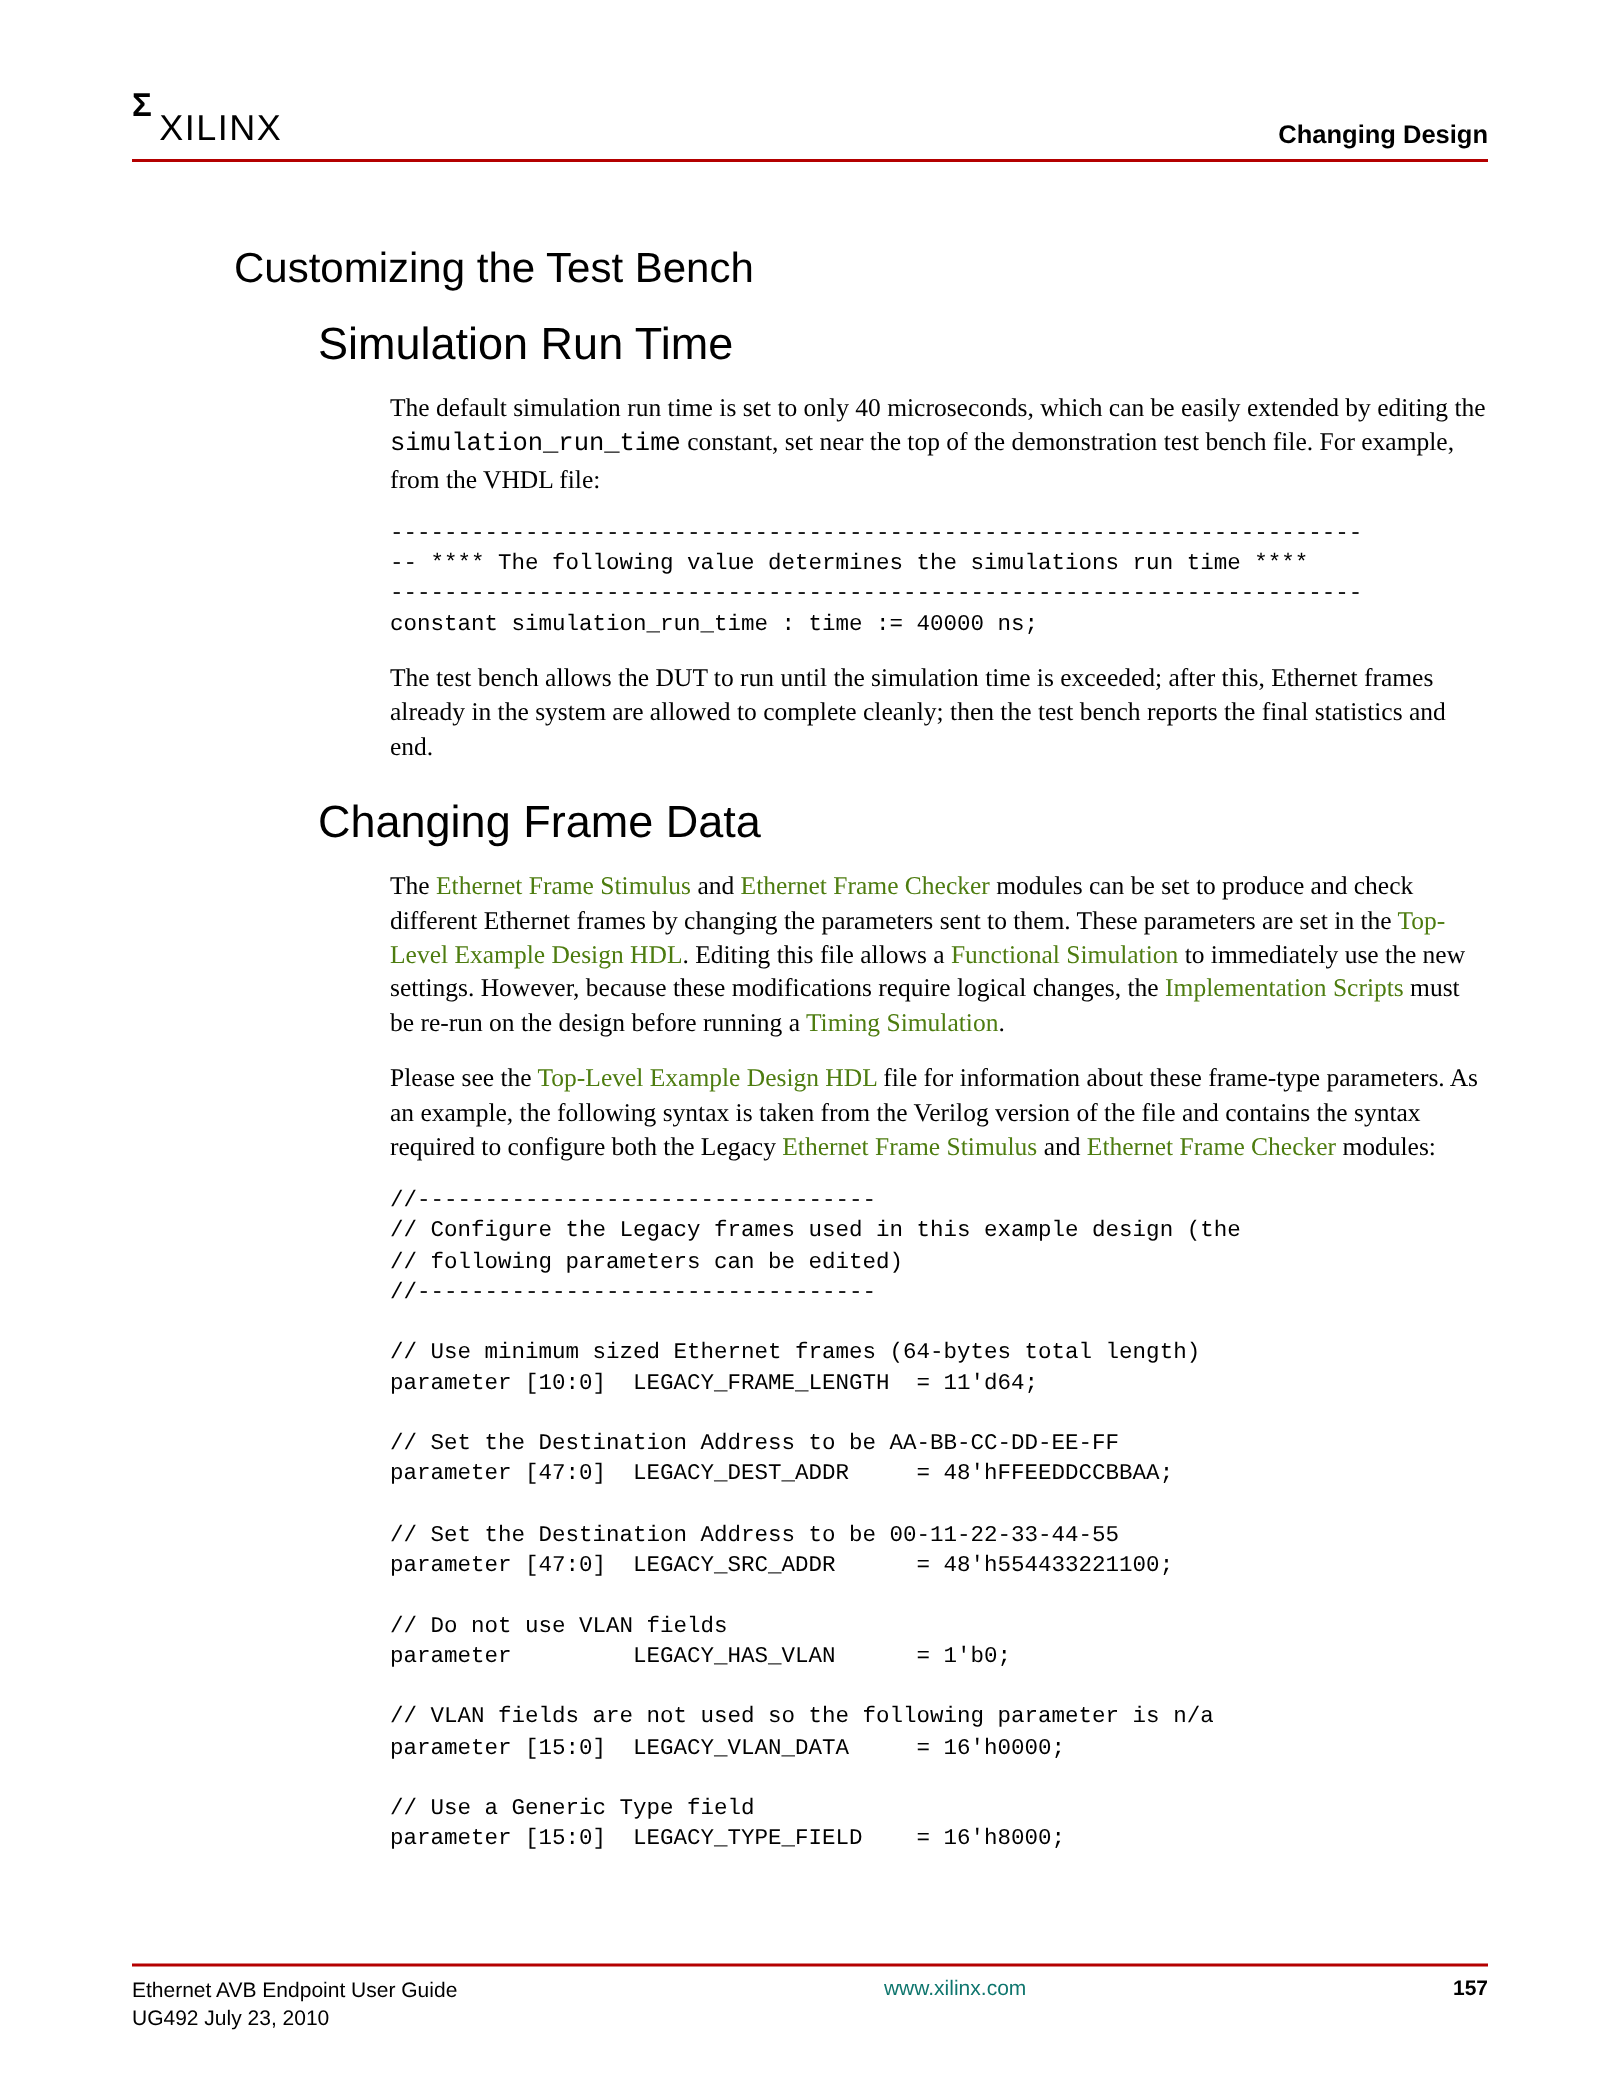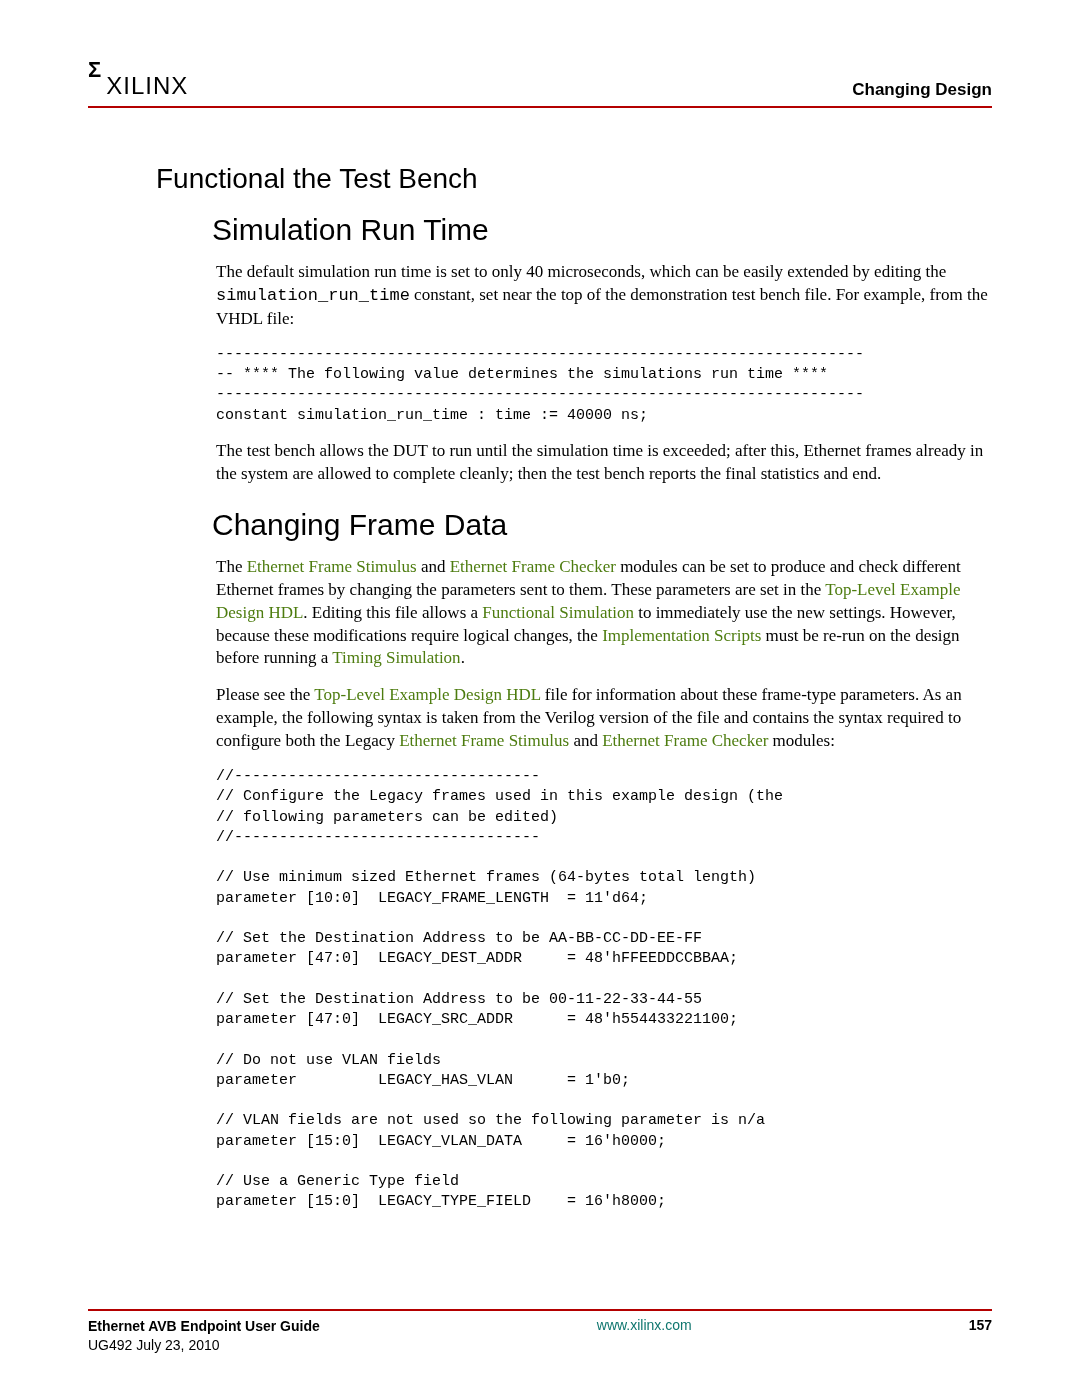--- a/index.html
+++ b/index.html
@@ -57,21 +57,21 @@
     font-size: 28px;
     margin: 0 0 18px 0;
   }
   h2.subsection {
     font-family: Arial, Helvetica, sans-serif;
     font-weight: 400;
     font-size: 30px;
     margin: 0 0 14px 56px;
   }
   .body-block {
-    margin-left: 60px;
+    margin-left: 104px;
     font-size: 17px;
     line-height: 1.35;
   }
   .body-block p {
     margin: 0 0 14px 0;
   }
   .mono {
     font-family: "Courier New", Courier, monospace;
   }
   pre.code {
@@ -96,21 +96,21 @@
     font-family: Arial, Helvetica, sans-serif;
     font-size: 14px;
     display: flex;
     justify-content: space-between;
     align-items: flex-start;
   }
   .footer .left {
     line-height: 1.35;
   }
   .footer .left .title {
-    font-weight: 700;
+    font-weight: 400;
   }
   .footer .center {
     flex: 1;
     text-align: center;
   }
   .footer .center a {
     color: #0f766e;
     text-decoration: none;
   }
   .footer .right {
@@ -125,21 +125,21 @@
   <div class="topbar">
     <div class="logo">
       <span class="logo-mark">Σ</span>
       <span class="logo-text">XILINX</span>
     </div>
     <div class="chapter-label">Changing Design</div>
   </div>
 
   <div class="content">
 
-    <h1 class="section">Functional the Test Bench</h1>
+    <h1 class="section">Customizing the Test Bench</h1>
 
     <h2 class="subsection">Simulation Run Time</h2>
 
     <div class="body-block">
       <p>
         <span>The default simulation run time is set to only 40 microseconds, which can be easily extended by editing the </span><span class="mono">simulation_run_time</span><span> constant, set near the top of the demonstration test bench file. For example, from the VHDL file:</span>
       </p>
       <pre class="code">------------------------------------------------------------------------
 -- **** The following value determines the simulations run time ****
 ------------------------------------------------------------------------

